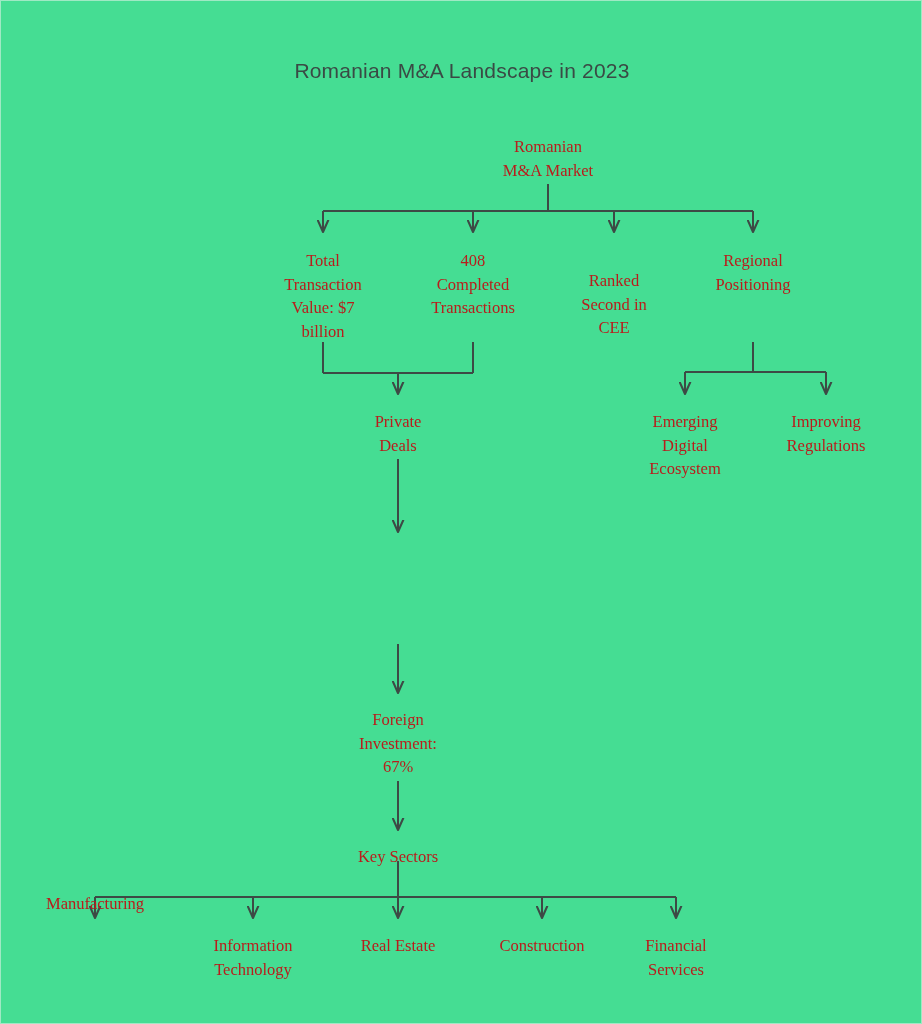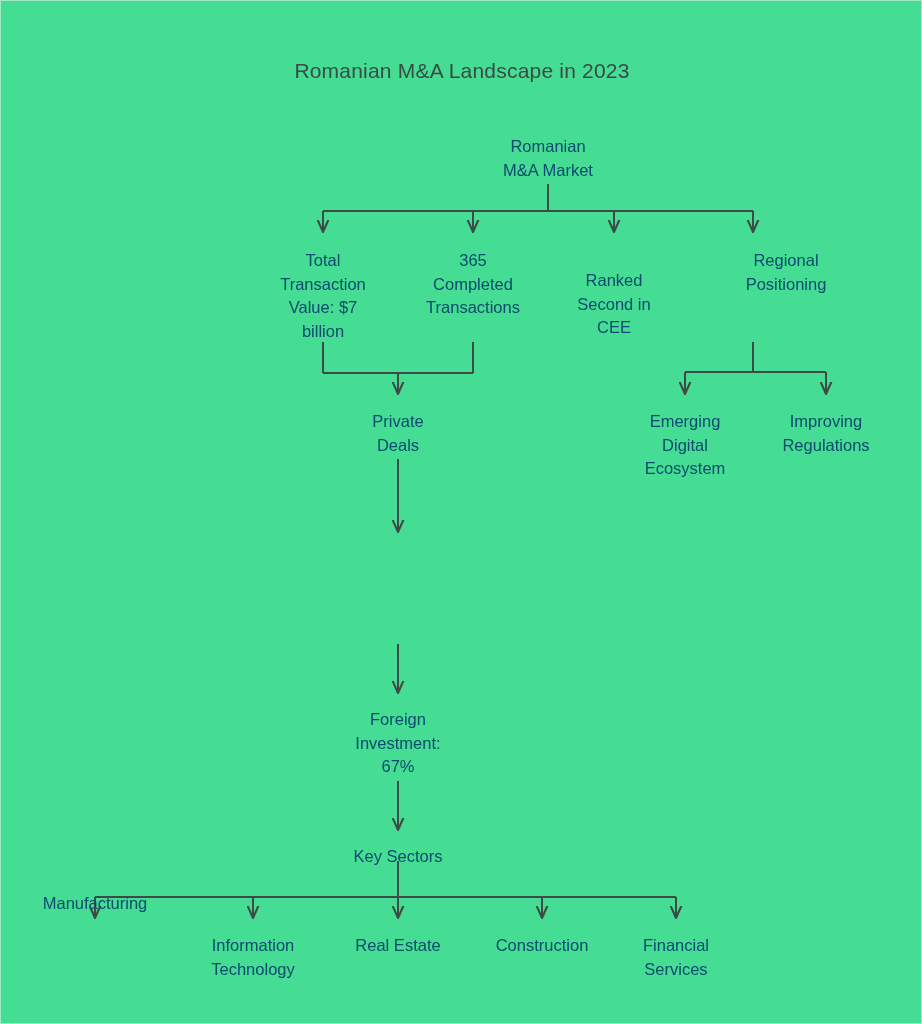--- a/index.html
+++ b/index.html
@@ -30,26 +30,27 @@
     left: 0;
     top: 58px;
     width: 922px;
     text-align: center;
     font-size: 21px;
     color: #3a4a45;
     letter-spacing: 0.2px;
   }
   .node {
     position: absolute;
-    color: #0c4a6e;
+    color: #b91c1c;
     font-size: 16.5px;
     line-height: 23.5px;
     text-align: center;
     transform: translateX(-50%);
     white-space: pre-line;
+    font-family: Liberation Serif, serif;
   }
 </style>
 </head>
 <body>
 
 <div id="canvas">
 
   <div class="chart-title">Romanian M&amp;A Landscape in 2023</div>
 
   <svg id="edges" viewBox="0 0 922 1024" xmlns="http://www.w3.org/2000/svg">
@@ -93,27 +94,27 @@
       <path d="M 675 896 L 675 917" marker-end="url(#arrow)"></path>
     </g>
   </svg>
 
   <div class="node" style="left:547px; top:134px;">Romanian
 M&amp;A Market</div>
   <div class="node" style="left:322px; top:248px;">Total
 Transaction
 Value: $7
 billion</div>
-  <div class="node" style="left:472px; top:248px;">365
+  <div class="node" style="left:472px; top:248px;">408
 Completed
 Transactions</div>
   <div class="node" style="left:613px; top:248px;margin-top:20px;">Ranked
 Second in
 CEE</div>
-  <div class="node" style="left:752px; top:248px;margin-left:33px;">Regional
+  <div class="node" style="left:752px; top:248px;">Regional
 Positioning</div>
   <div class="node" style="left:397px; top:409px;">Private
 Deals</div>
   <div class="node" style="left:684px; top:409px;">Emerging
 Digital
 Ecosystem</div>
   <div class="node" style="left:825px; top:409px;">Improving
 Regulations</div>
   <div class="node" style="left:397px; top:707px;">Foreign
 Investment:

